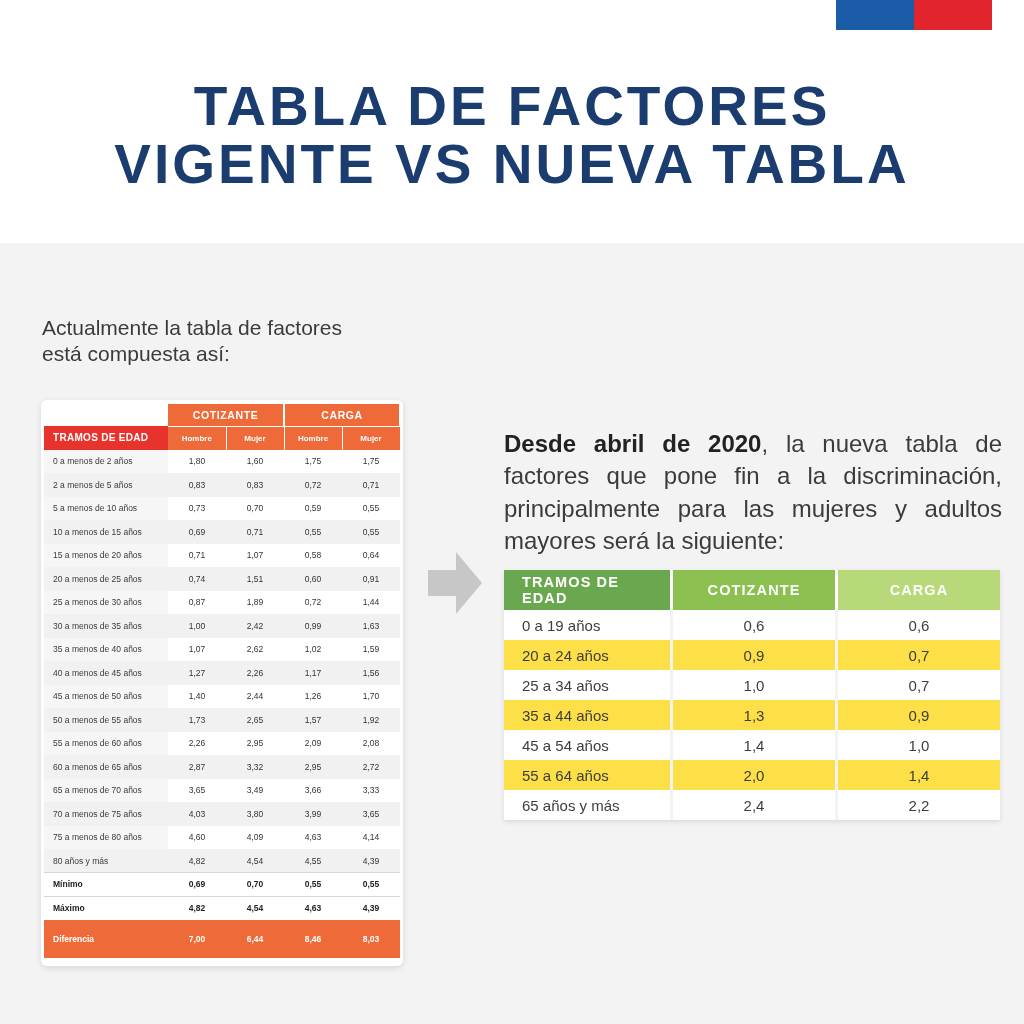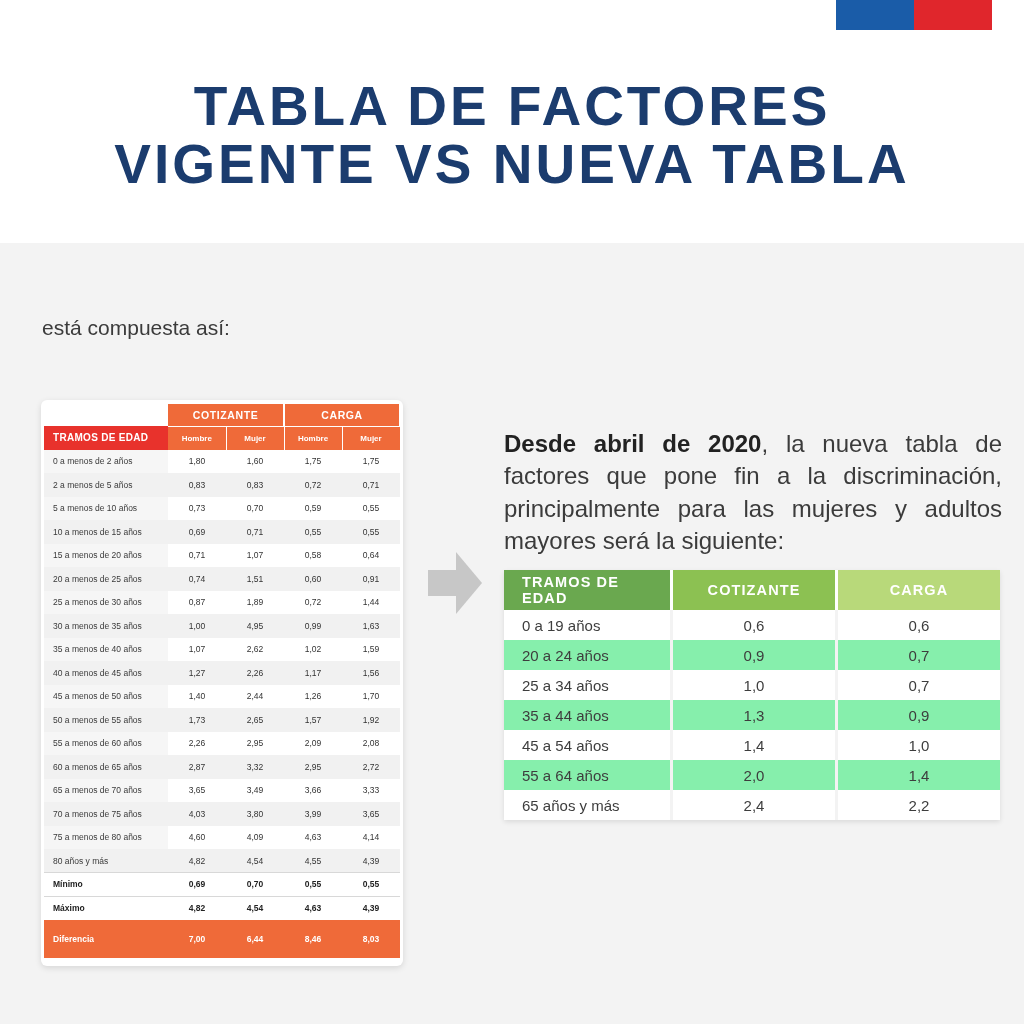--- a/index.html
+++ b/index.html
@@ -167,39 +167,40 @@
   table.new th.c3 { background: #b8d97a; border-left: 3px solid #fff; }
   table.new td {
     height: 30px;
     font-size: 15px;
     color: #3d3d3d;
     text-align: center;
     background: #ffffff;
     border-left: 3px solid #f3f3f3;
   }
   table.new td.c1 { text-align: left; padding-left: 18px; border-left: 0; }
-  table.new tr.alt td { background: #86efac; }
+  table.new tr.alt td { background: #fde047; }
 </style>
 </head>
 <body>
 
 <div class="page">
 
   <div class="header">
     <div class="flag">
       <div class="blue"></div>
       <div class="red"></div>
     </div>
     <div class="title">
       <span>TABLA DE FACTORES</span>
       <span class="l2">VIGENTE VS NUEVA TABLA</span>
     </div>
   </div>
 
   <div class="left-intro">
+    <div>Actualmente la tabla de factores</div>
     <div>está compuesta así:</div>
   </div>
 
   <div class="old-table-wrap">
     <table class="old">
       <colgroup>
         <col style="width:124px">
         <col style="width:58px">
         <col style="width:58px">
         <col style="width:58px">
@@ -265,21 +266,21 @@
         <tr class="white">
           <td class="age shade">25 a menos de 30 años</td>
           <td>0,87</td>
           <td>1,89</td>
           <td>0,72</td>
           <td>1,44</td>
         </tr>
         <tr class="alt">
           <td class="age">30 a menos de 35 años</td>
           <td>1,00</td>
-          <td>4,95</td>
+          <td>2,42</td>
           <td>0,99</td>
           <td>1,63</td>
         </tr>
         <tr class="white">
           <td class="age shade">35 a menos de 40 años</td>
           <td>1,07</td>
           <td>2,62</td>
           <td>1,02</td>
           <td>1,59</td>
         </tr>

